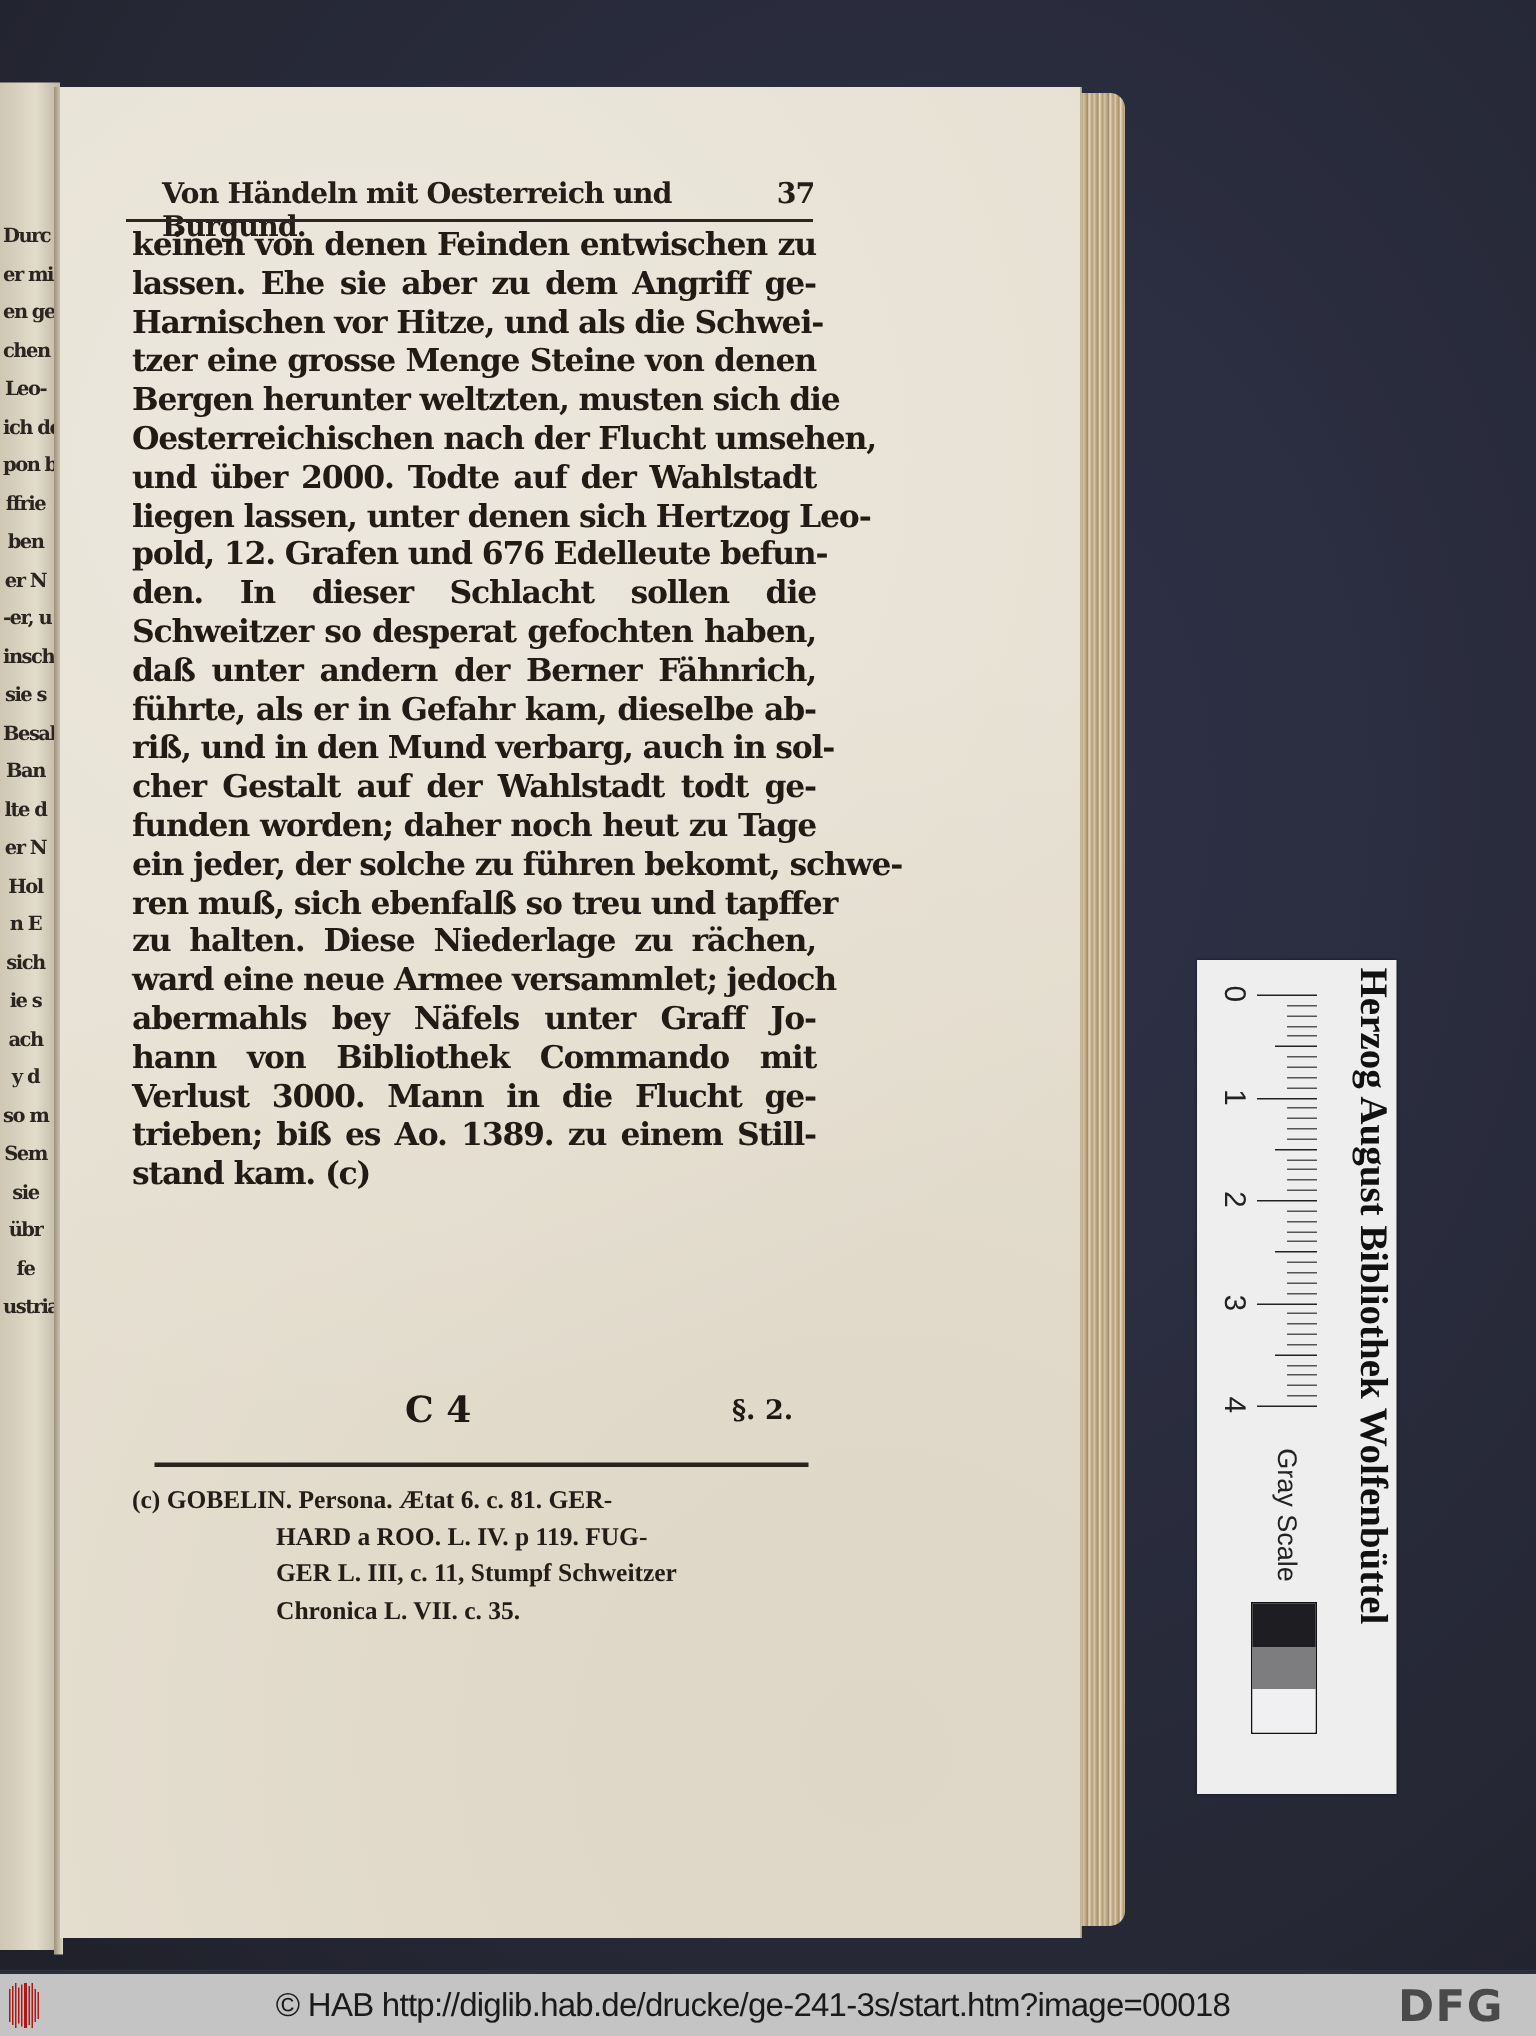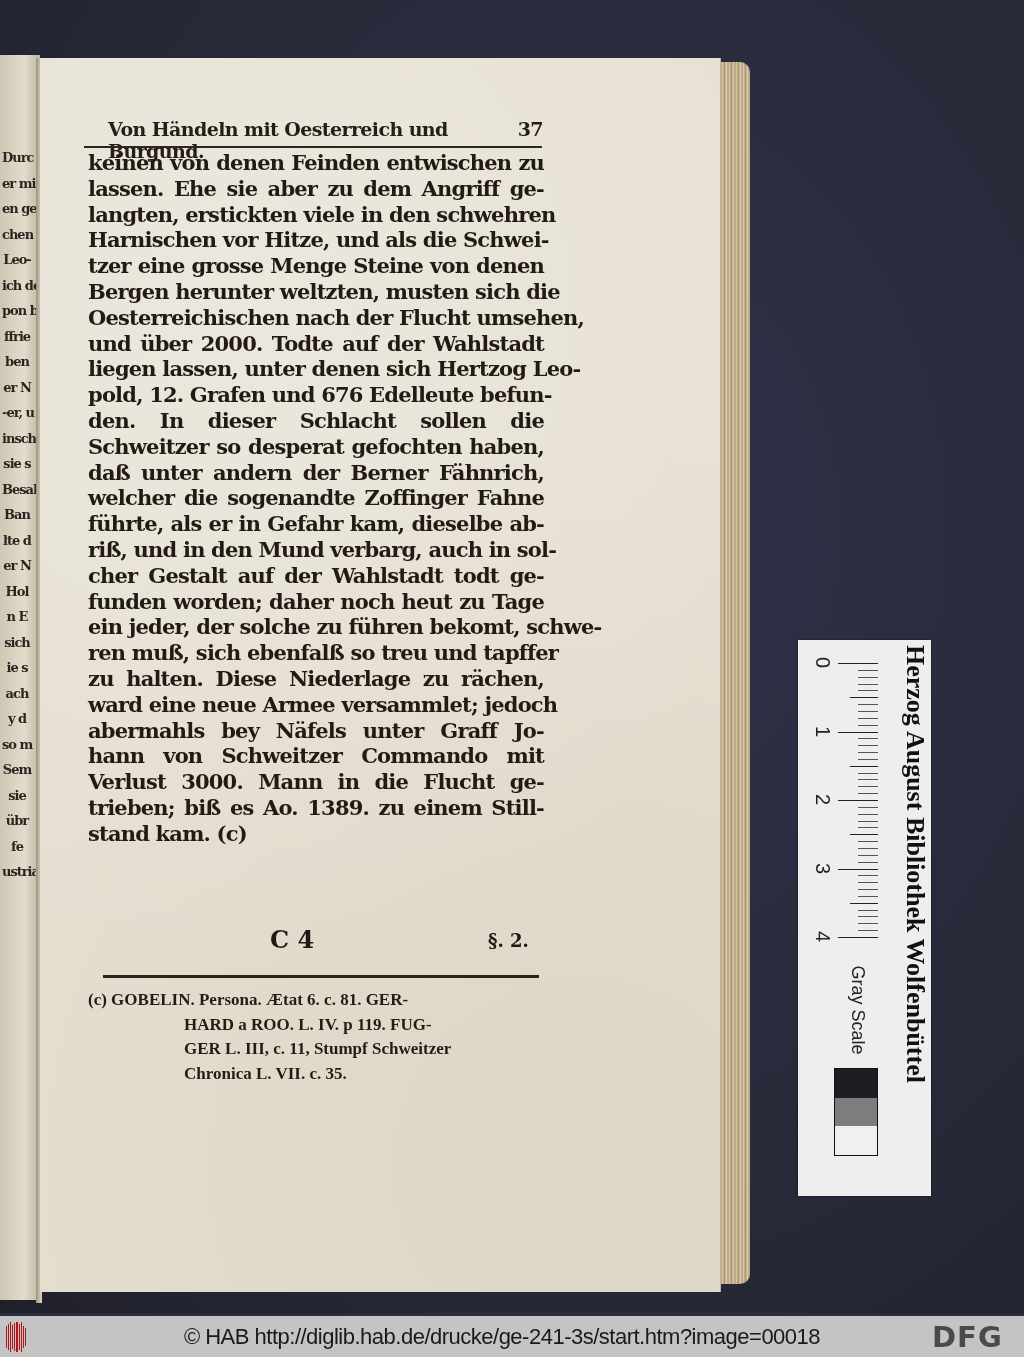--- a/index.html
+++ b/index.html
@@ -175,42 +175,40 @@
 
 <div class="running-head">
   <span>Von Händeln mit Oesterreich und Burgund.</span>
   <span>37</span>
 </div>
 <div class="head-rule"></div>
 
 <div class="body-text" id="body-text">
     <span class="line">keinen von denen Feinden entwischen zu</span>
     <span class="line">lassen.   Ehe sie aber zu dem Angriff ge-</span>
-    <span class="line">langten, erstickten viele in den schwehren</span>
     <span class="line">Harnischen vor Hitze, und als die Schwei-</span>
     <span class="line">tzer eine grosse Menge Steine von denen</span>
     <span class="line">Bergen herunter weltzten, musten sich die</span>
     <span class="line">Oesterreichischen nach der Flucht umsehen,</span>
     <span class="line">und über 2000. Todte auf der Wahlstadt</span>
     <span class="line">liegen lassen, unter denen sich Hertzog Leo-</span>
     <span class="line">pold, 12. Grafen und 676 Edelleute befun-</span>
     <span class="line">den.   In dieser Schlacht sollen die</span>
     <span class="line">Schweitzer so desperat gefochten haben,</span>
     <span class="line">daß unter andern der Berner Fähnrich,</span>
-    <span class="line">welcher die sogenandte Zoffinger Fahne</span>
     <span class="line">führte, als er in Gefahr kam, dieselbe ab-</span>
     <span class="line">riß, und in den Mund verbarg, auch in sol-</span>
     <span class="line">cher Gestalt auf der Wahlstadt todt ge-</span>
     <span class="line">funden worden; daher noch heut zu Tage</span>
     <span class="line">ein jeder, der solche zu führen bekomt, schwe-</span>
     <span class="line">ren muß, sich ebenfalß so treu und tapffer</span>
     <span class="line">zu halten.   Diese Niederlage zu rächen,</span>
     <span class="line">ward eine neue Armee versammlet; jedoch</span>
     <span class="line">abermahls bey Näfels unter Graff Jo-</span>
-    <span class="line">hann von Schweitzer Commando mit</span>
+    <span class="line">hann von Bibliothek Commando mit</span>
     <span class="line">Verlust 3000. Mann in die Flucht ge-</span>
     <span class="line">trieben; biß es Ao. 1389. zu einem Still-</span>
     <span class="line last">stand kam. (c)</span>
   </div>
 
 <div class="signature">C 4</div>
 <div class="catchword">§. 2.</div>
 
 <div class="foot-rule"></div>
 <div class="footnote" id="footnote">

